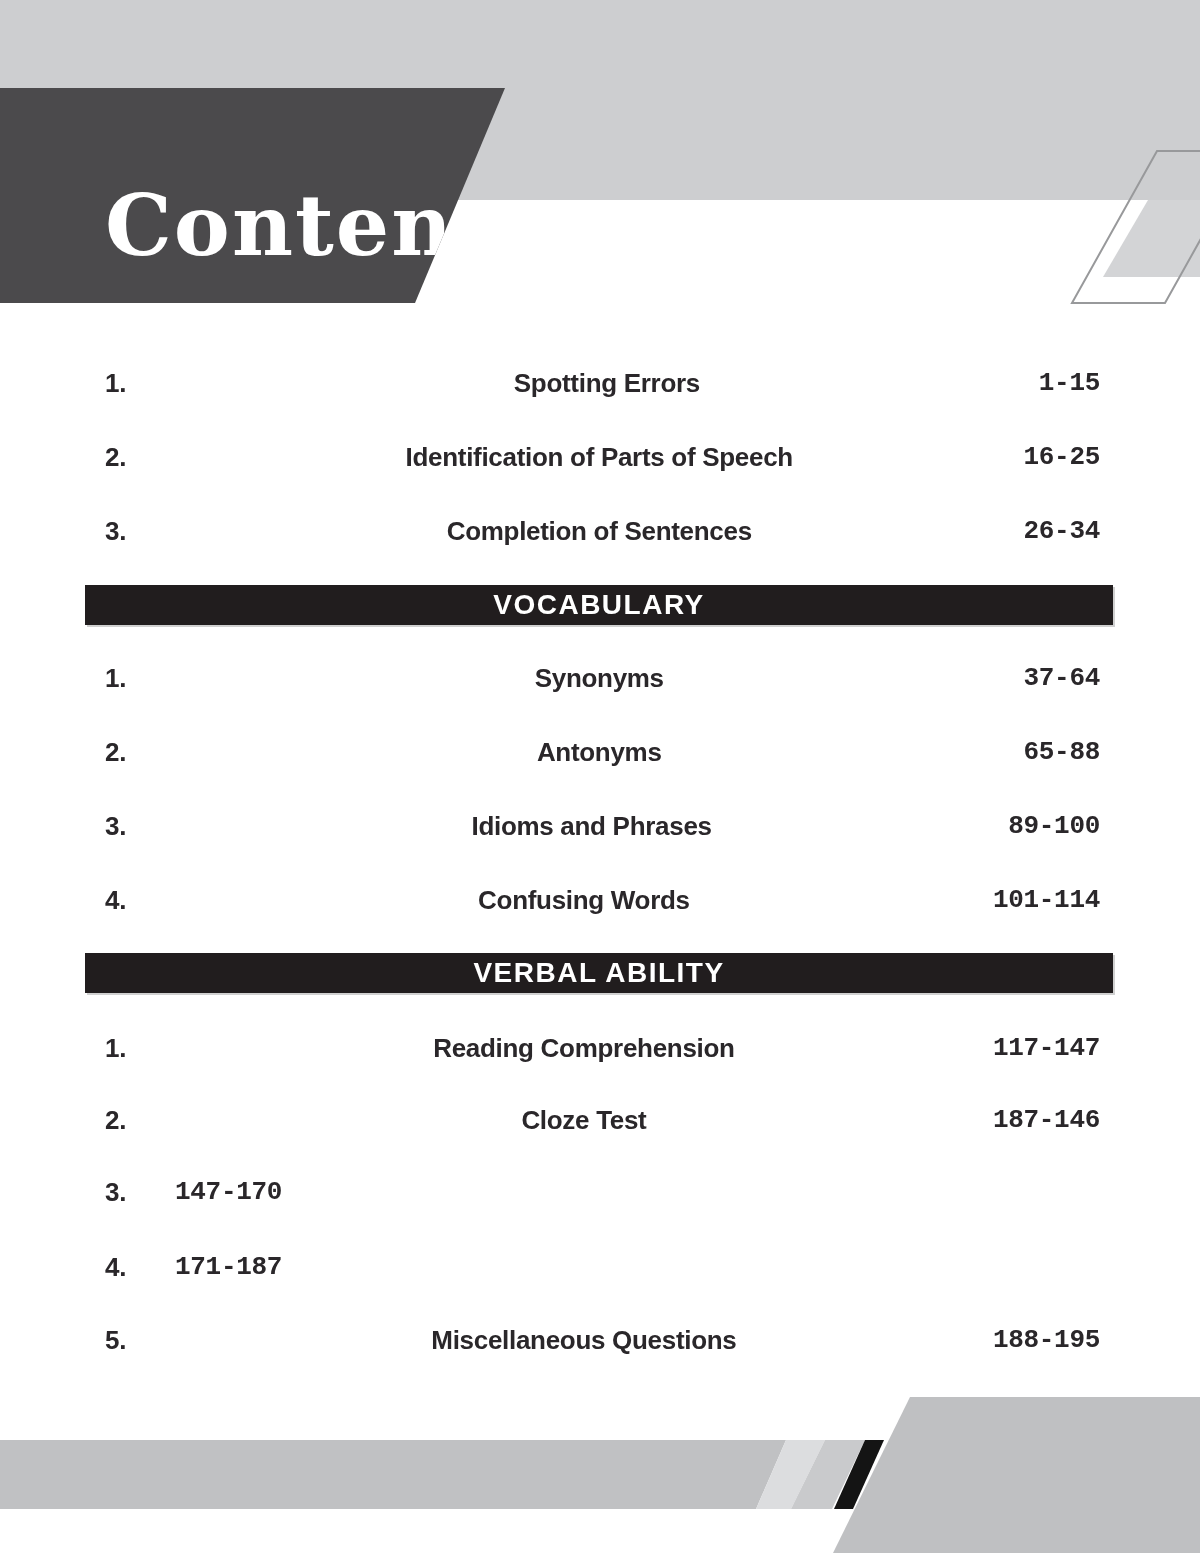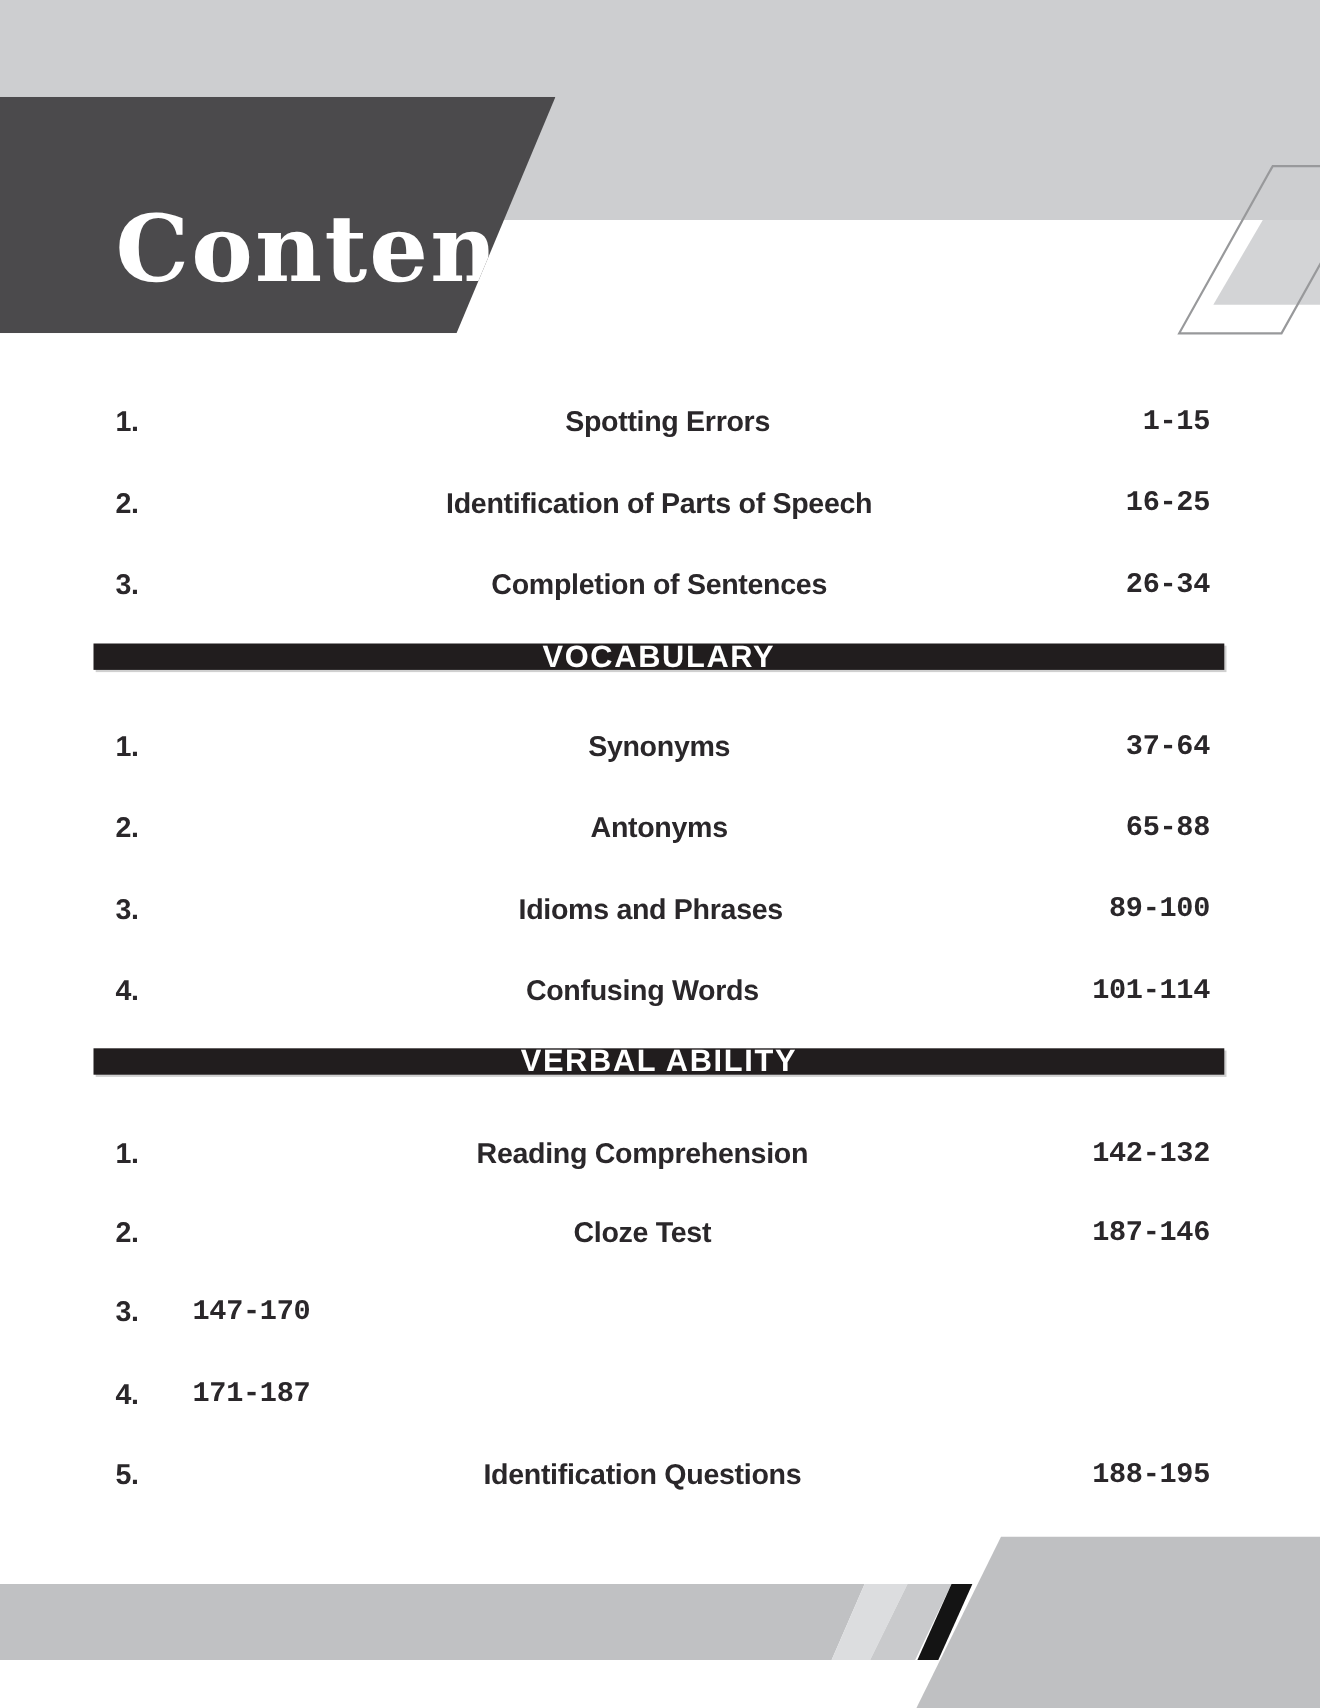--- a/index.html
+++ b/index.html
@@ -38,21 +38,21 @@
   .toc-row{
     position:absolute;left:105px;right:100px;height:36px;
     display:flex;align-items:center;
     font-size:26px;font-weight:700;color:#2a272a;
     letter-spacing:-0.3px;
   }
   .toc-num{width:70px;flex:0 0 70px;}
   .toc-title{flex:1;text-align:center;}
   .toc-pages{flex:0 0 auto;text-align:right;font-family:Liberation Mono, monospace;}
   .section-bar{
-    position:absolute;left:85px;width:1028px;height:24px;
+    position:absolute;left:85px;width:1028px;height:40px;
     background:#211d1e;
     display:flex;align-items:center;justify-content:center;
     color:#ffffff;font-size:28px;font-weight:700;letter-spacing:1.5px;
     box-shadow:2px 2px 0 rgba(120,120,120,0.35);
   }
   
   .r1{top:365px}.r2{top:439px}.r3{top:513px}
   .bar1{top:585px}
   .r4{top:660px}.r5{top:734px}.r6{top:808px}.r7{top:882px}
   .bar2{top:953px}
@@ -115,38 +115,38 @@
     <span class="toc-num">4.</span>
     <span class="toc-title">Confusing Words</span>
     <span class="toc-pages">101-114</span>
   </div>
 
   <div class="section-bar bar2">VERBAL ABILITY</div>
 
   <div class="toc-row r8">
     <span class="toc-num">1.</span>
     <span class="toc-title">Reading Comprehension</span>
-    <span class="toc-pages">142-132</span>
+    <span class="toc-pages">117-147</span>
   </div>
   <div class="toc-row r9">
     <span class="toc-num">2.</span>
     <span class="toc-title">Cloze Test</span>
     <span class="toc-pages">187-146</span>
   </div>
   <div class="toc-row r10">
     <span class="toc-num">3.</span>
     <span class="toc-pages">147-170</span>
   </div>
   <div class="toc-row r11">
     <span class="toc-num">4.</span>
     <span class="toc-pages">171-187</span>
   </div>
   <div class="toc-row r12">
     <span class="toc-num">5.</span>
-    <span class="toc-title">Identification Questions</span>
+    <span class="toc-title">Miscellaneous Questions</span>
     <span class="toc-pages">188-195</span>
   </div>
 
   <svg class="bottom-svg" viewBox="0 0 1200 163" xmlns="http://www.w3.org/2000/svg">
     <polygon points="0,50 786,50 756,119 0,119" fill="#c0c1c3"></polygon>
     <polygon points="786,50 825,50 791,119 756,119" fill="#dcdddf"></polygon>
     <polygon points="825,50 865,50 832,119 791,119" fill="#c9cacc"></polygon>
     <polygon points="865,50 884,50 853,119 834,119" fill="#141414"></polygon>
     <polygon points="910,7 1200,7 1200,163 833,163" fill="#bfc0c2"></polygon>
   </svg>

